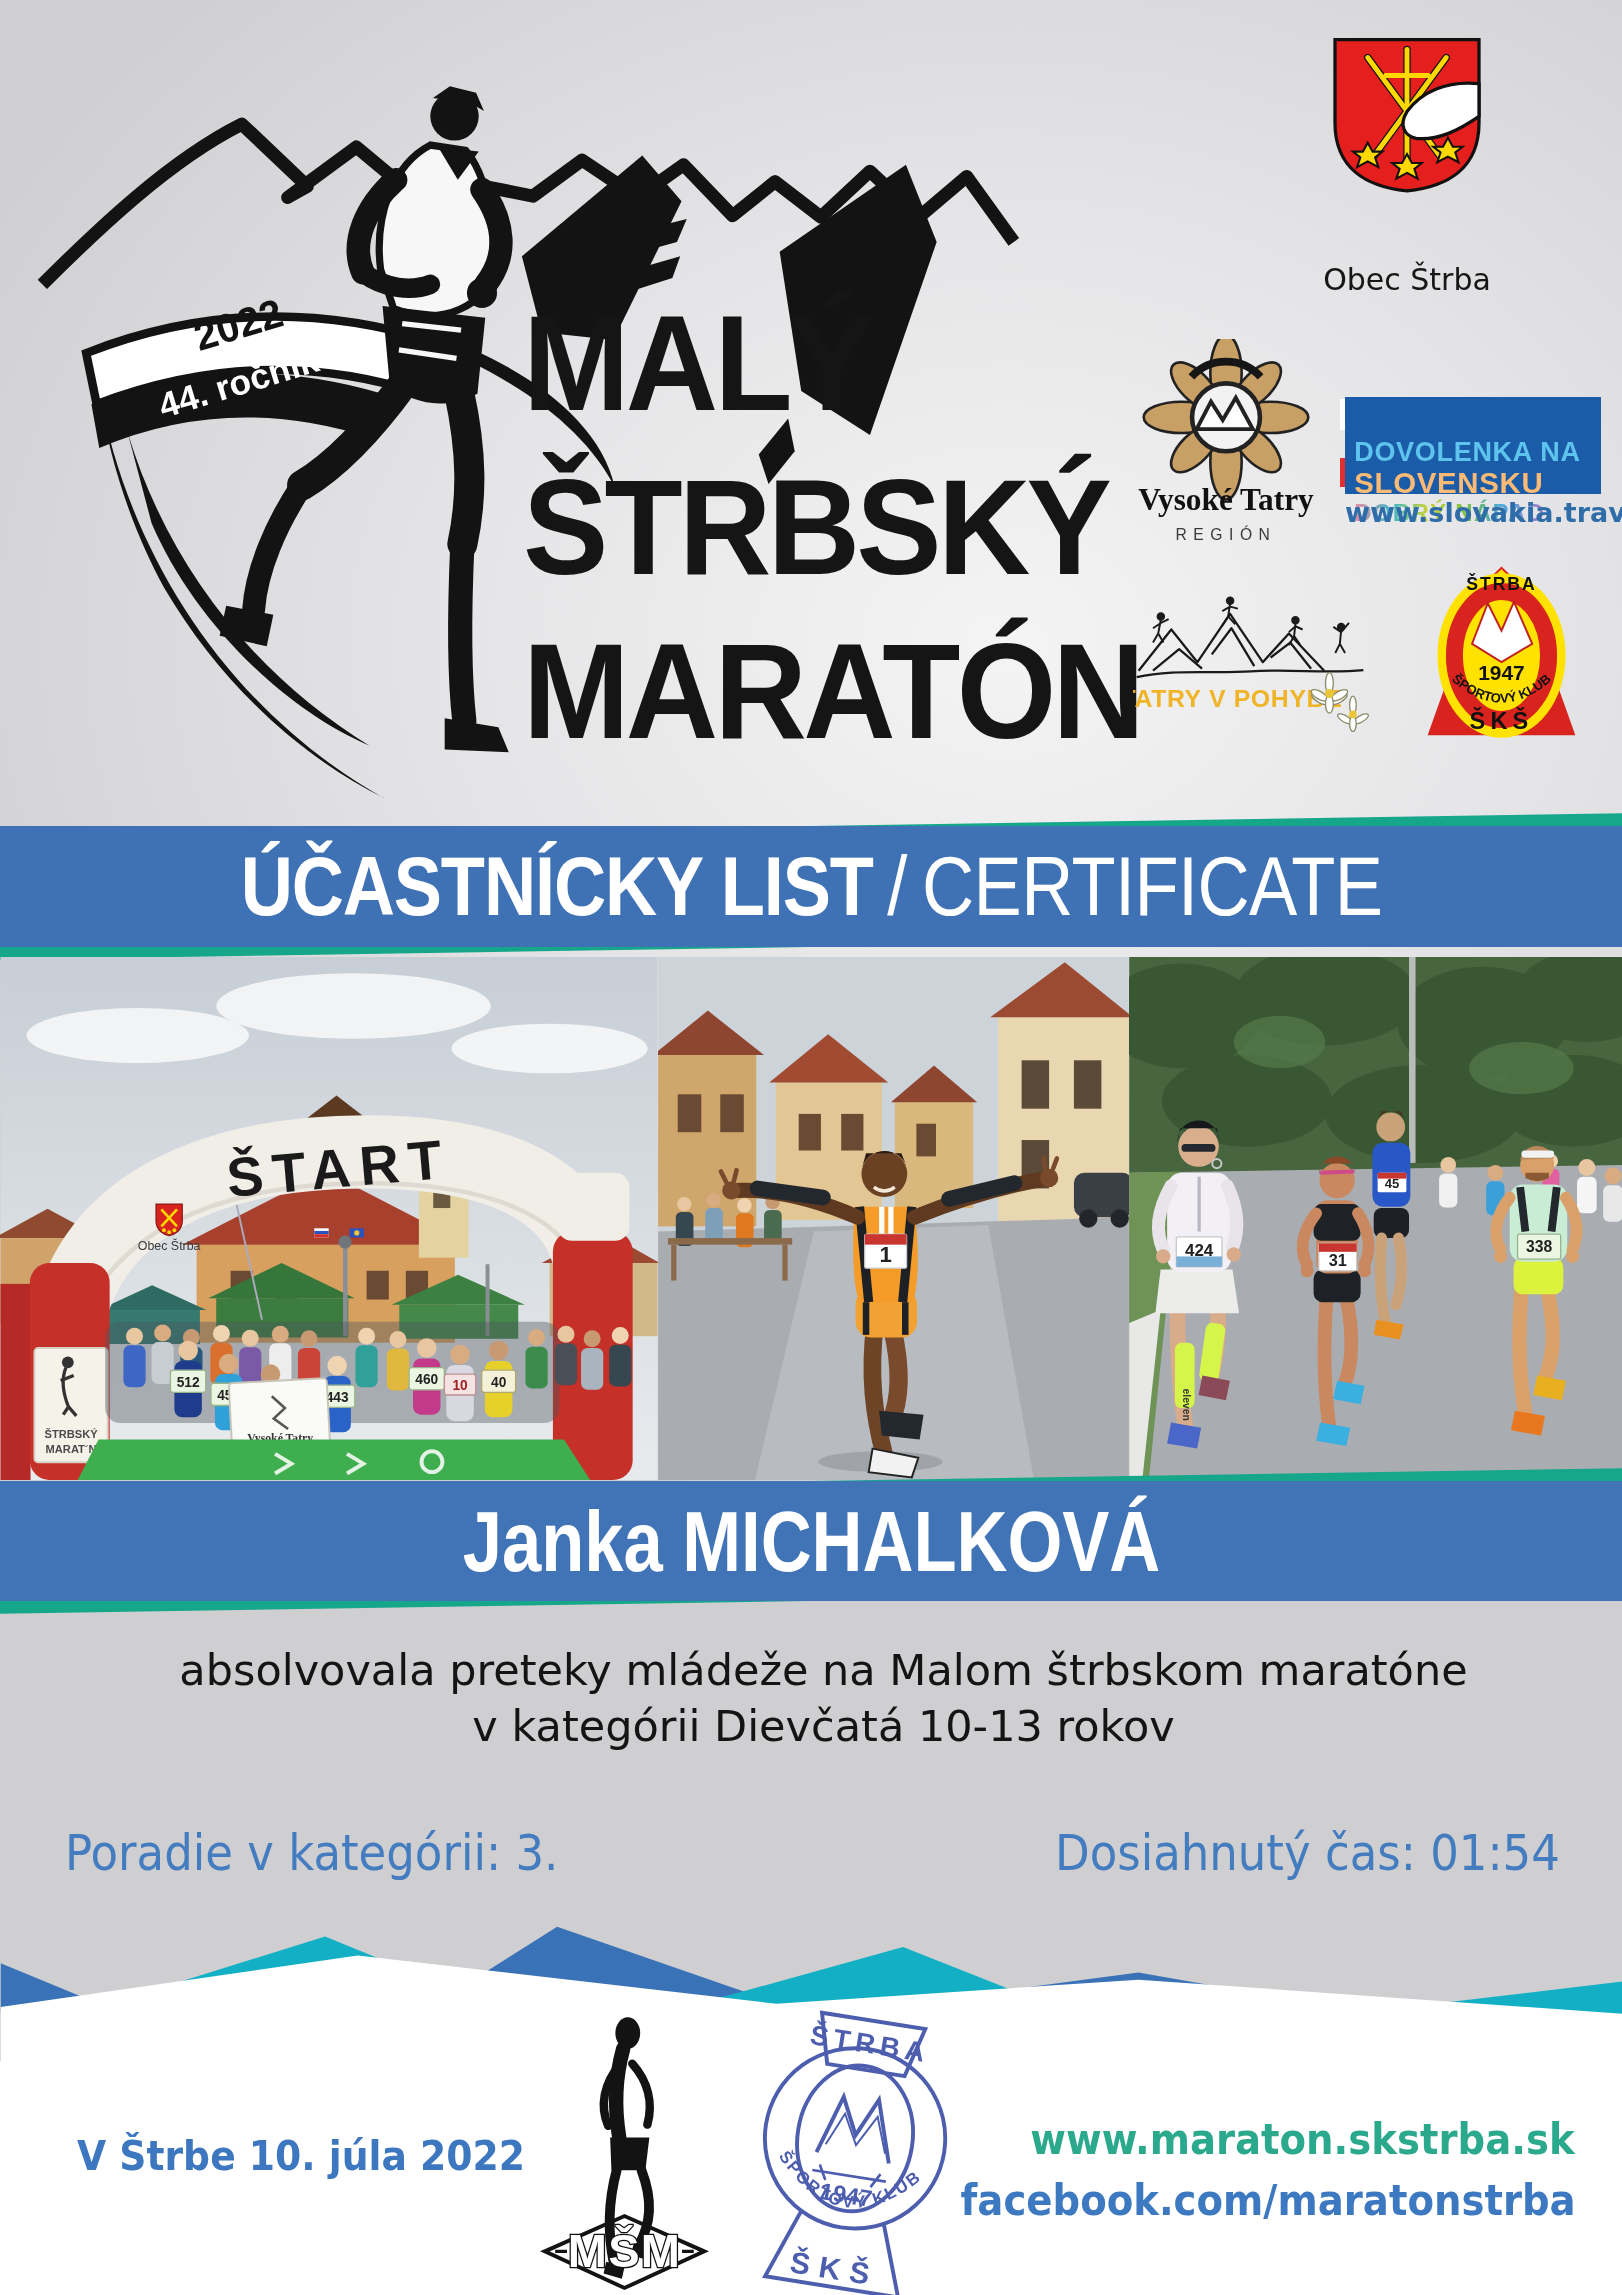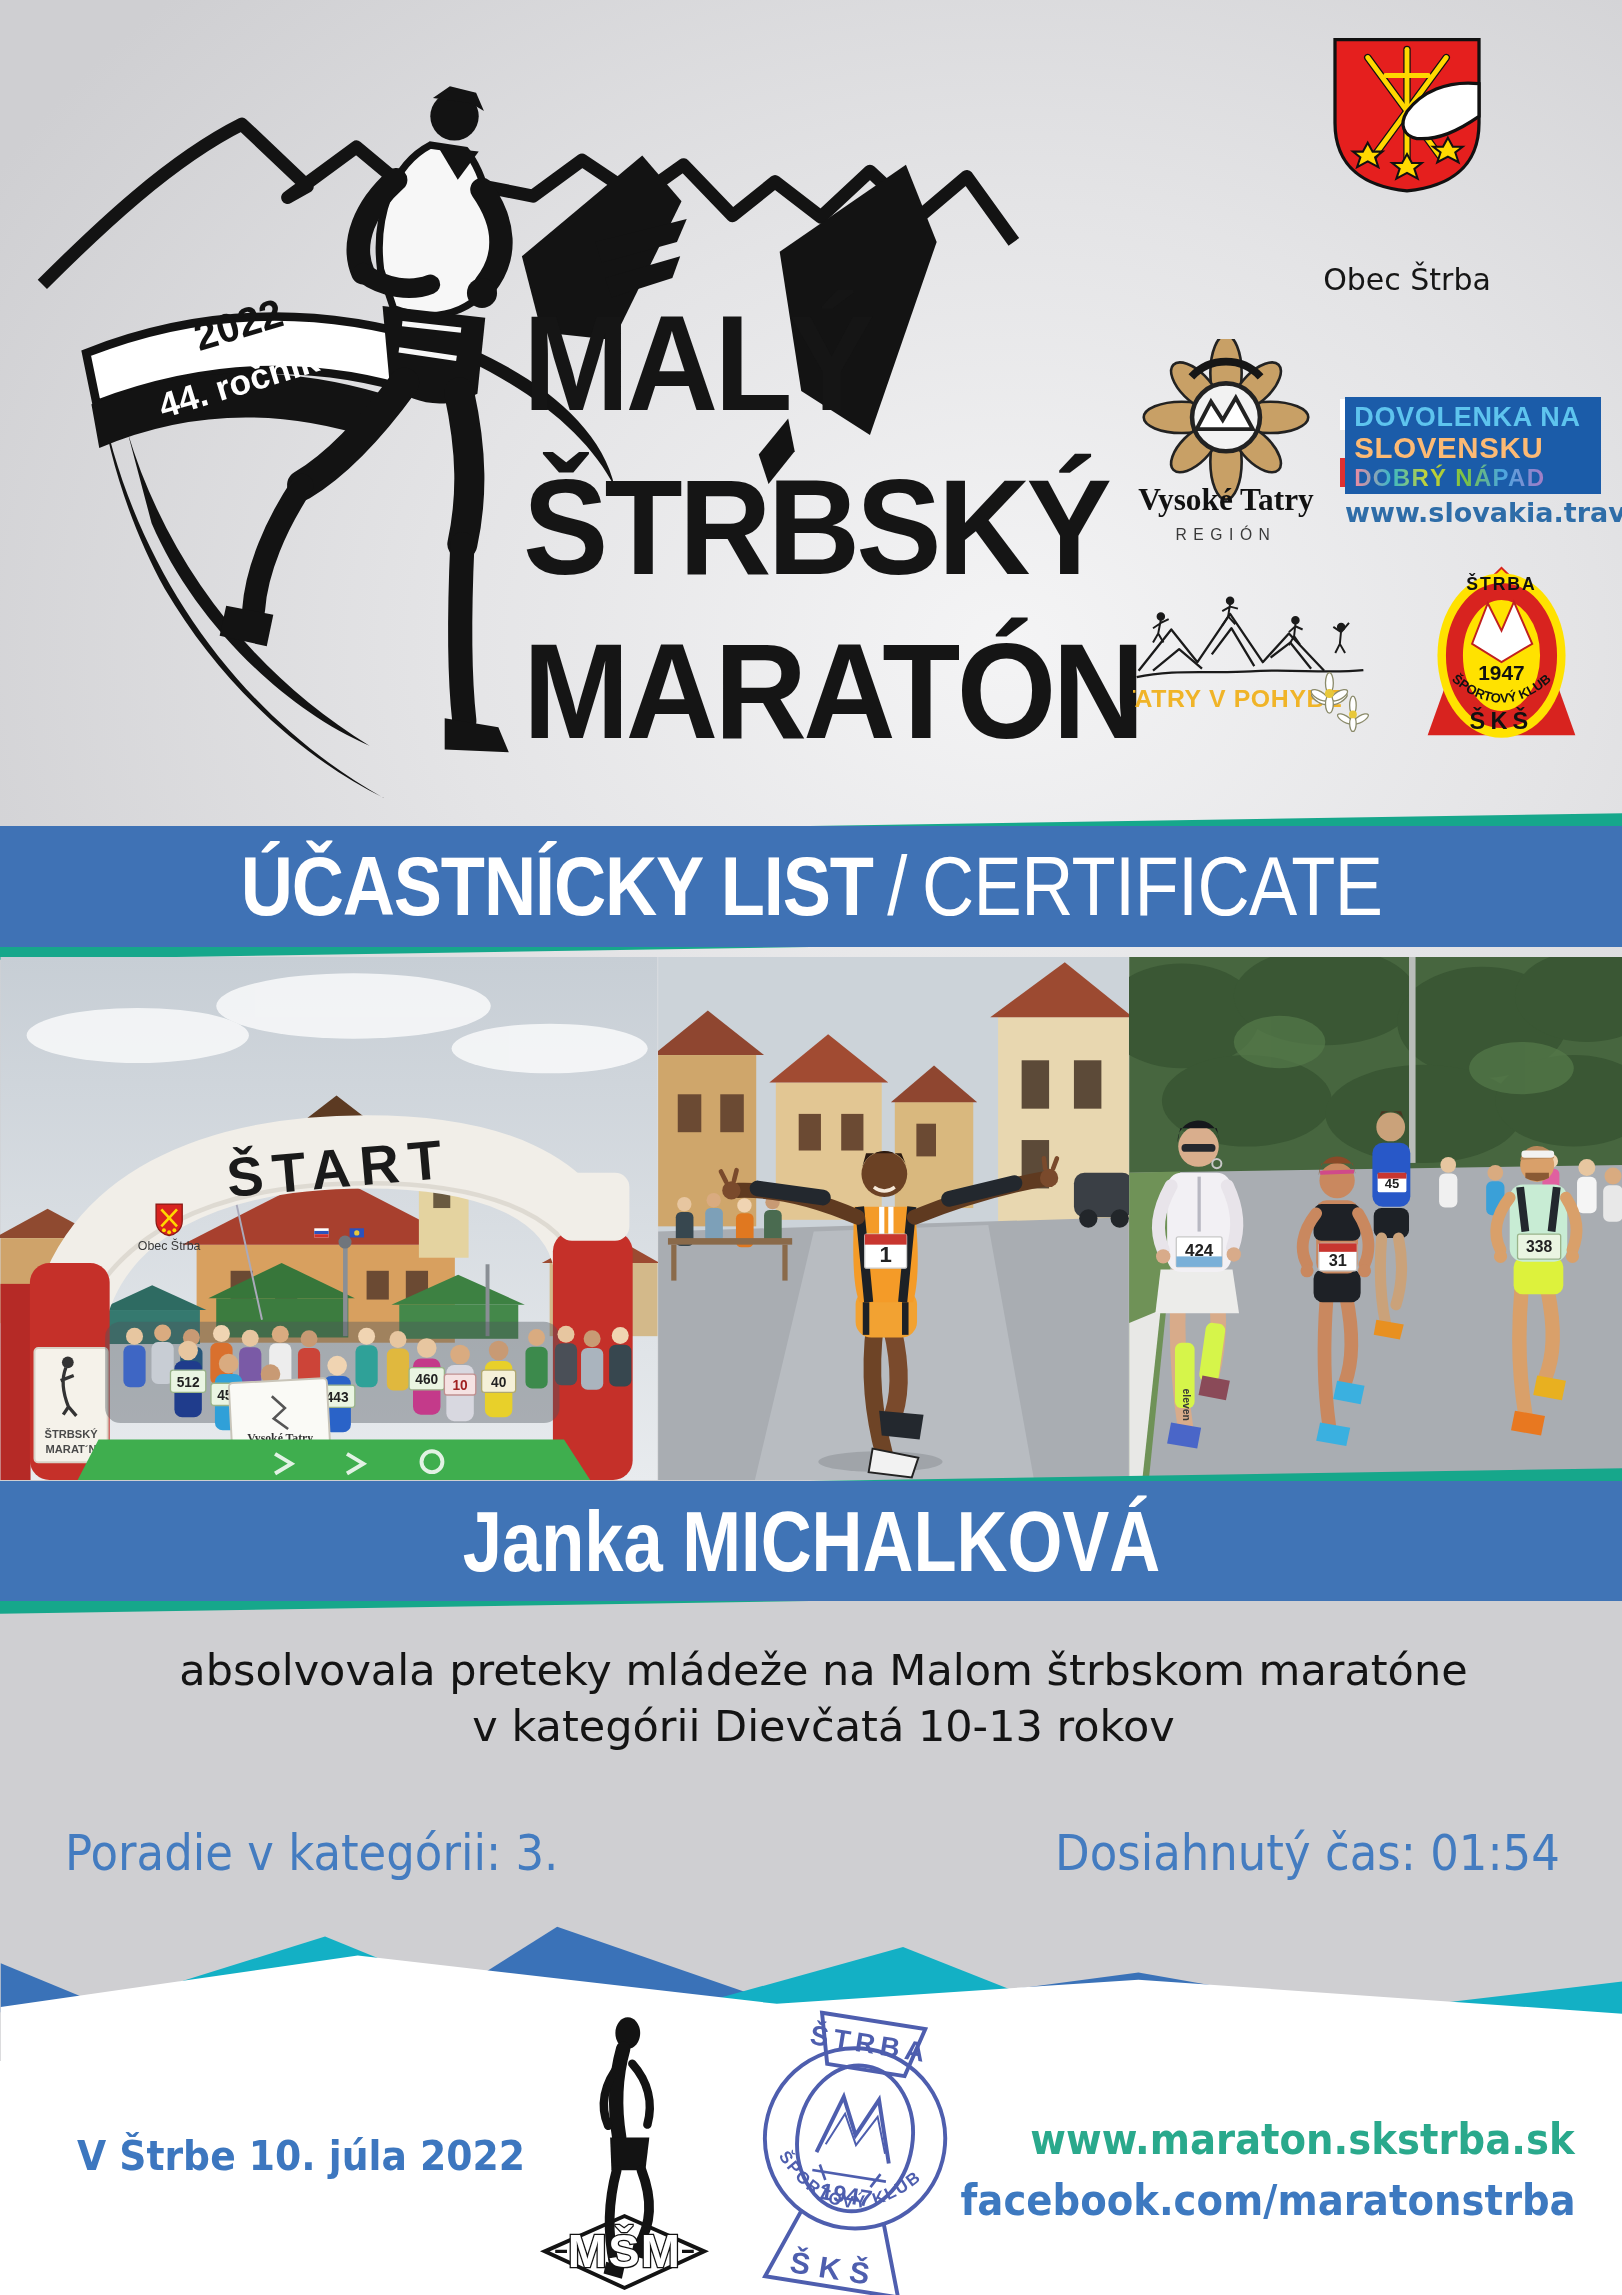--- a/index.html
+++ b/index.html
@@ -9,21 +9,21 @@
   .abs{position:absolute;}
   .noi{user-select:none;}
 
   
   .title{left:523px;top:281px;color:#151515;font-family:"Liberation Sans",sans-serif;
          font-weight:800;font-size:136px;line-height:164px;letter-spacing:-3.9px;
          transform:scaleX(.94);transform-origin:left top;white-space:nowrap;}
   .crest-cap{left:1309px;top:262px;width:196px;text-align:center;font-size:30px;color:#161616;}
   .vt-wrap{left:1131px;top:339px;}
   .dov-box{left:1345px;top:397px;width:247px;height:92px;background:#1b5ca9;padding:5.2px 0 0 9.2px;}
-  .dov-l1{color:#5ec4ee;font-size:27px;font-weight:bold;letter-spacing:0.7px;line-height:30px;font-family:"Liberation Sans",sans-serif;}
+  .dov-l1{color:#5ec4ee;font-size:27px;font-weight:bold;letter-spacing:0.7px;line-height:30px;font-family:"Liberation Sans",sans-serif;margin-top:35px;}
   .dov-l2{color:#fdba74;font-size:29.4px;font-weight:bold;letter-spacing:0.7px;line-height:31px;font-family:Liberation Sans, sans-serif;}
   .dov-l3{font-size:24px;font-weight:bold;letter-spacing:1.3px;line-height:30px;font-family:"Liberation Sans",sans-serif;
           background:linear-gradient(90deg,#f08aa0 0%,#39b8c8 15%,#cbd332 30%,#7ac143 45%,#4aa8e0 60%,#9b7fc9 75%,#f08aa0 90%,#3bb4a0 100%);
           -webkit-background-clip:text;background-clip:text;color:transparent;}
   .dov-whitebar{left:1340px;top:399px;width:5.2px;height:31px;background:#ffffff;}
   .dov-redbar{left:1340px;top:458px;width:5.2px;height:29px;background:#e03030;}
   .dov-url{left:1345px;top:497px;width:257px;text-align:center;color:#2e6da8;font-size:27px;font-weight:bold;}
 
   
   .tealband{left:-13px;width:1649px;height:121px;background:#16a78b;transform:rotate(-0.9deg);}

